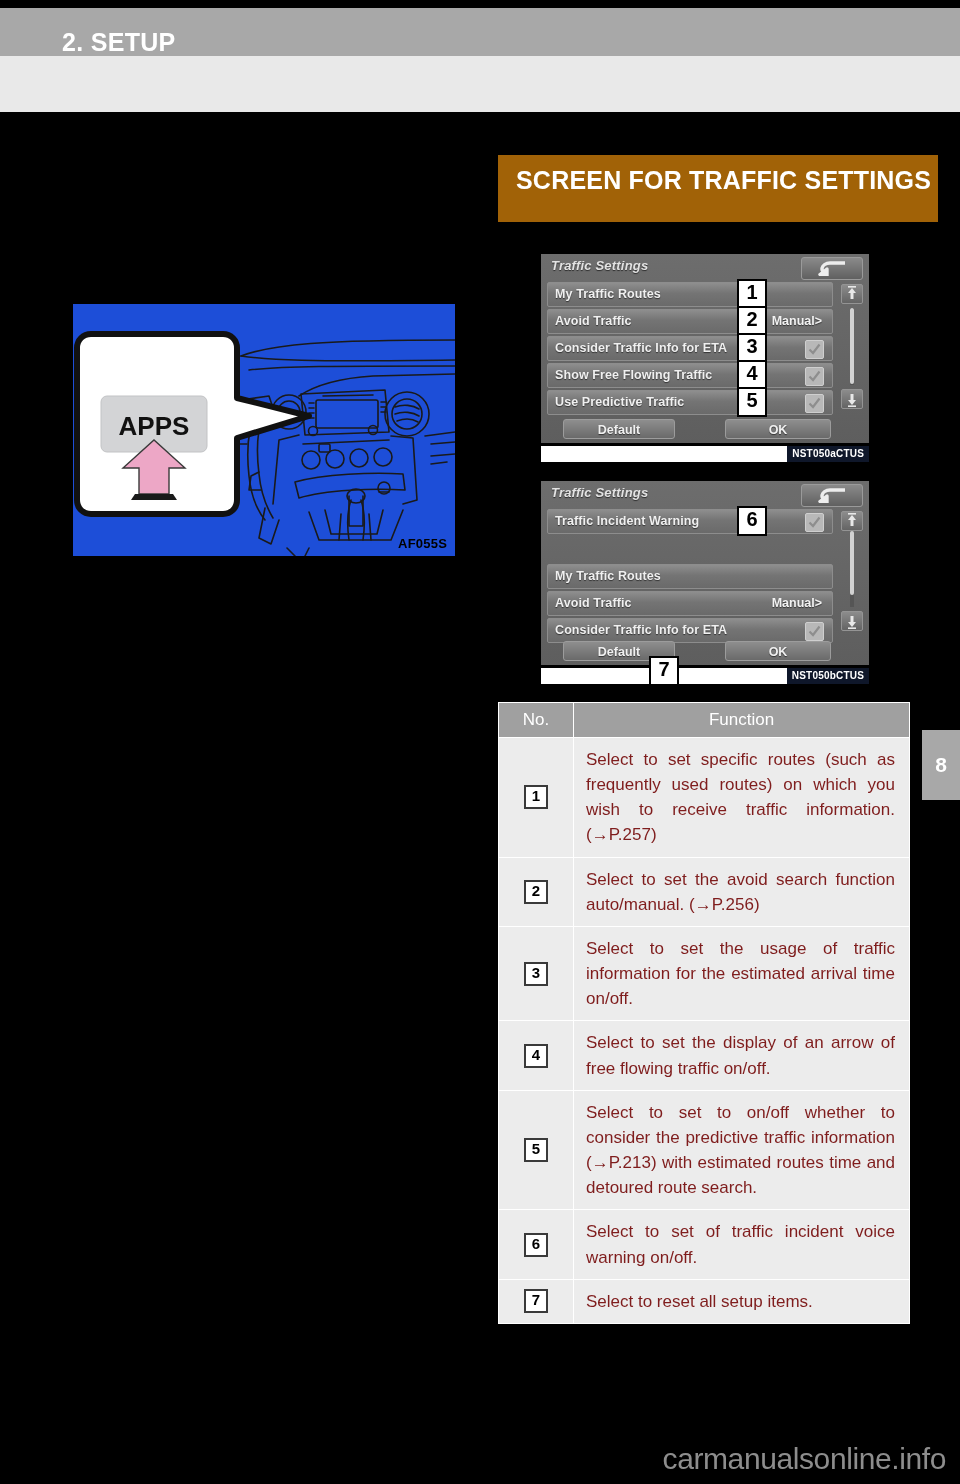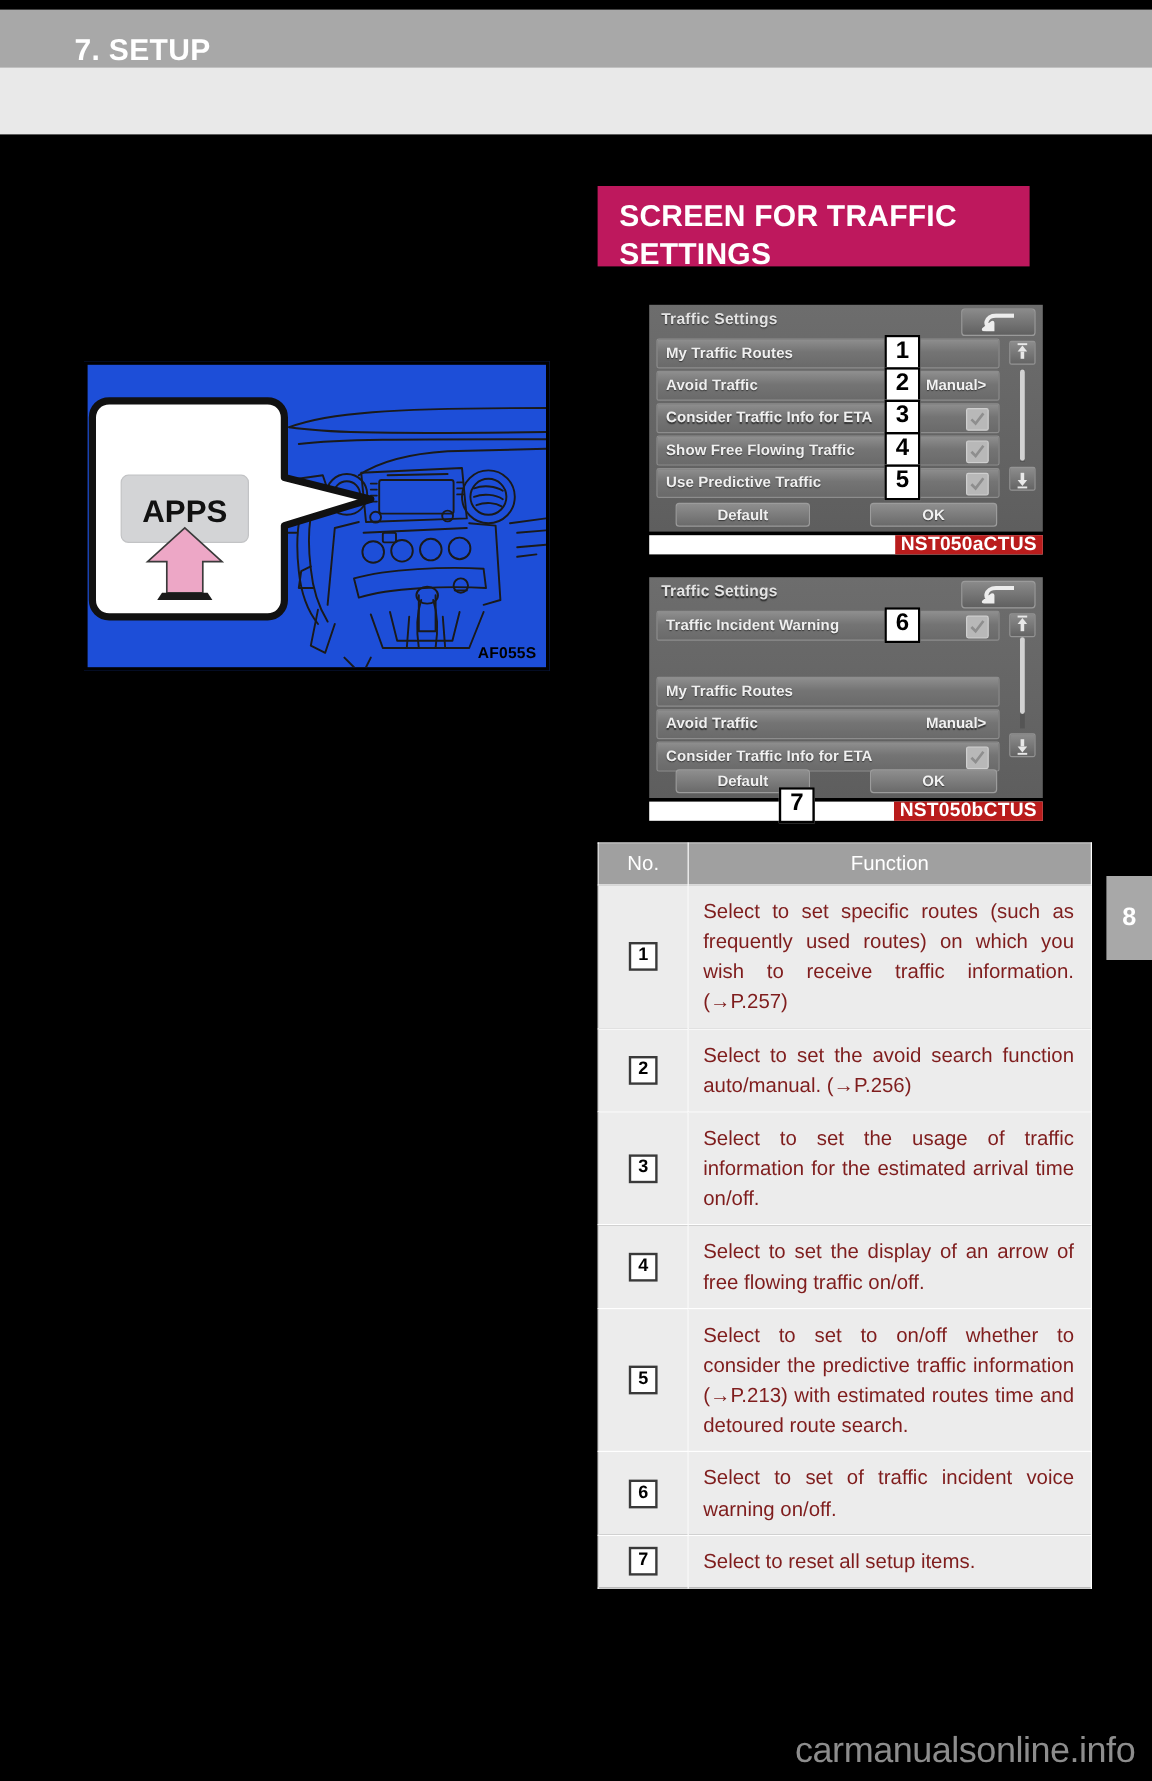--- a/index.html
+++ b/index.html
@@ -45,22 +45,22 @@
     background:#1d4ed8;border:3px solid #000;box-sizing:border-box;
   }
   .illus svg{display:block;width:100%;height:100%;}
   .illus-code{
     position:absolute;right:8px;bottom:5px;
     font-size:13px;font-weight:bold;color:#000;letter-spacing:.2px;
   }
 
   
   .section-header{
-    position:absolute;left:498px;top:155px;width:360px;height:67px;
-    background:#be185d;
+    position:absolute;left:498px;top:155px;width:440px;height:67px;
+    background:#a16207;
   }
   .section-header h2{
     margin:0;padding:9px 0 0 18px;
     font-size:25px;font-weight:bold;color:#fff;line-height:1.28;
     letter-spacing:.2px;
   }
 
   
   .navshot{
     position:absolute;width:340px;height:220px;
@@ -70,20 +70,21 @@
   #navshot-2{left:535px;top:475px;height:215px;}
   .screen{
     position:absolute;left:3px;top:3px;right:3px;bottom:22px;
     background:linear-gradient(180deg,#6d6d6d 0%,#5e5e5e 100%);
     overflow:hidden;
   }
   .screen-title{
     position:absolute;left:10px;top:4px;
     font-size:13px;color:#e3e3e3;font-weight:bold;letter-spacing:.2px;
     text-shadow:0 1px 1px rgba(0,0,0,.6);
+    font-style:italic;
   }
   .back-btn{
     position:absolute;right:6px;top:3px;width:60px;height:21px;
     background:linear-gradient(180deg,#8a8a8a,#606060);
     border:1px solid #9a9a9a;border-radius:3px;
   }
   .back-btn svg{position:absolute;left:14px;top:3px;}
 
   .row{
     position:absolute;left:6px;height:25px;
@@ -125,22 +126,22 @@
   }
   .btm-btn span{
     font-size:12.5px;color:#f0f0f0;font-weight:bold;line-height:18px;
     text-shadow:0 1px 1px rgba(0,0,0,.55);
   }
   .btn-default{left:22px;width:112px;}
   .btn-ok{right:38px;width:106px;}
 
   .shot-code{
     position:absolute;right:3px;bottom:3px;height:16px;
-    background:#b91c1c;padding:0 5px;
-    font-size:16px;font-weight:bold;color:#fff;line-height:16px;
+    background:#0f172a;padding:0 5px;
+    font-size:10px;font-weight:bold;color:#fff;line-height:16px;
     letter-spacing:.2px;
     margin-left:20px;
   }
   .shot-white{
     position:absolute;left:3px;right:3px;bottom:3px;height:16px;background:#fff;
   }
 
   
   .badge{
     position:absolute;background:#fff;border:2px solid #000;
@@ -183,21 +184,21 @@
     font-size:30px;color:#8d8d8d;letter-spacing:-.4px;
     font-family:"Liberation Sans", sans-serif;
   }
 </style>
 </head>
 <body>
 
 <div class="page">
 
   <div class="chapter-band">
-    <div class="chapter-label">7. SETUP</div>
+    <div class="chapter-label">2. SETUP</div>
   </div>
   <div class="title-band">
     <div class="page-title">2. TRAFFIC SETTINGS</div>
   </div>
 
   <div class="chapter-tab">
     <span>8</span>
   </div>
 
   <div class="illus">

